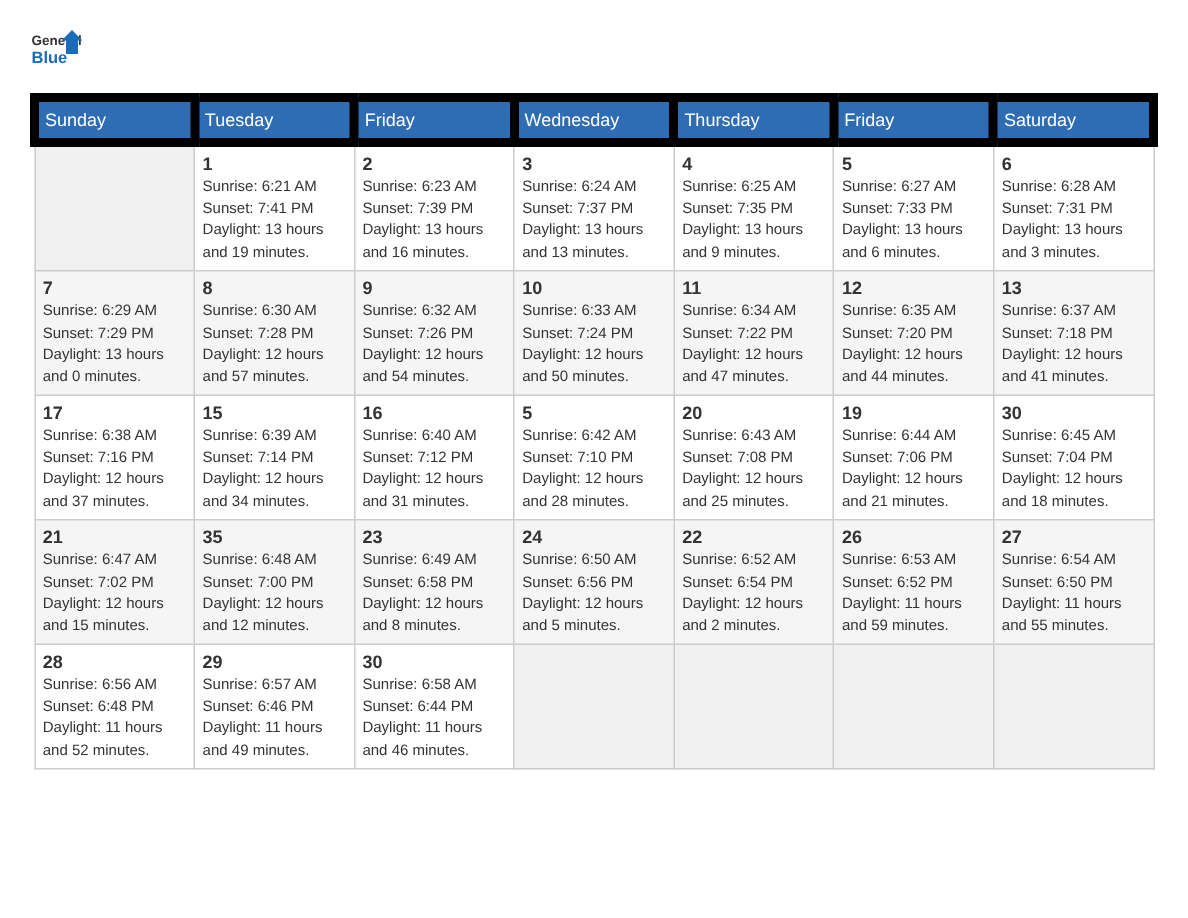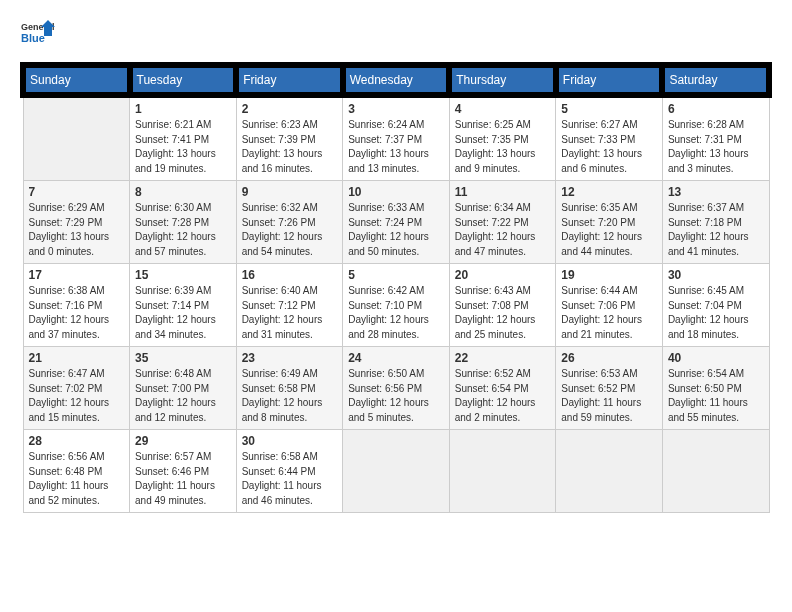--- a/index.html
+++ b/index.html
@@ -222,21 +222,21 @@
       </td>
           <td>
         <span class="day-num">22</span>
         <span class="day-info">Sunrise: 6:52 AM<br>Sunset: 6:54 PM<br>Daylight: 12 hours and 2 minutes.</span>
       </td>
           <td>
         <span class="day-num">26</span>
         <span class="day-info">Sunrise: 6:53 AM<br>Sunset: 6:52 PM<br>Daylight: 11 hours and 59 minutes.</span>
       </td>
           <td>
-        <span class="day-num">40</span>
+        <span class="day-num">27</span>
         <span class="day-info">Sunrise: 6:54 AM<br>Sunset: 6:50 PM<br>Daylight: 11 hours and 55 minutes.</span>
       </td>
         </tr>
         <tr>
           <td>
         <span class="day-num">28</span>
         <span class="day-info">Sunrise: 6:56 AM<br>Sunset: 6:48 PM<br>Daylight: 11 hours and 52 minutes.</span>
       </td>
           <td>
         <span class="day-num">29</span>

